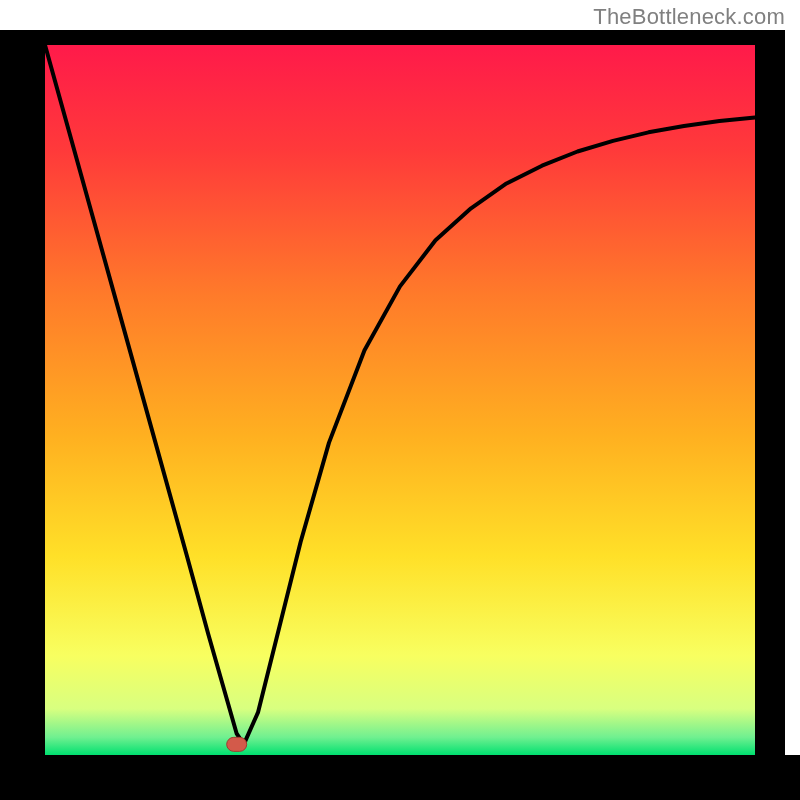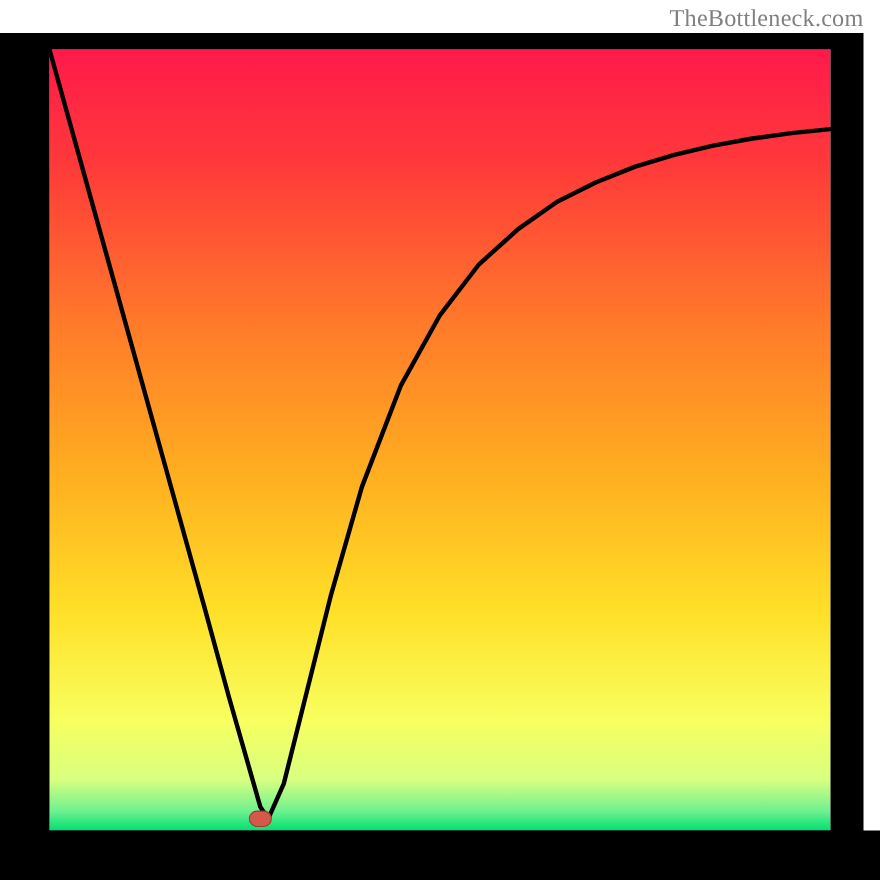--- a/index.html
+++ b/index.html
@@ -20,21 +20,21 @@
     top: 0;
     left: 0;
     width: 800px;
     height: 30px;
     background: #ffffff;
   }
   .watermark {
     position: absolute;
     top: 4px;
     right: 15px;
-    font-family: Liberation Serif, serif;
+    font-family: Liberation Sans, sans-serif;
     font-size: 22px;
     font-weight: 500;
     color: #808080;
     letter-spacing: 0.2px;
   }
   .plot-wrap {
     position: absolute;
     top: 30px;
     left: 0;
     width: 800px;

